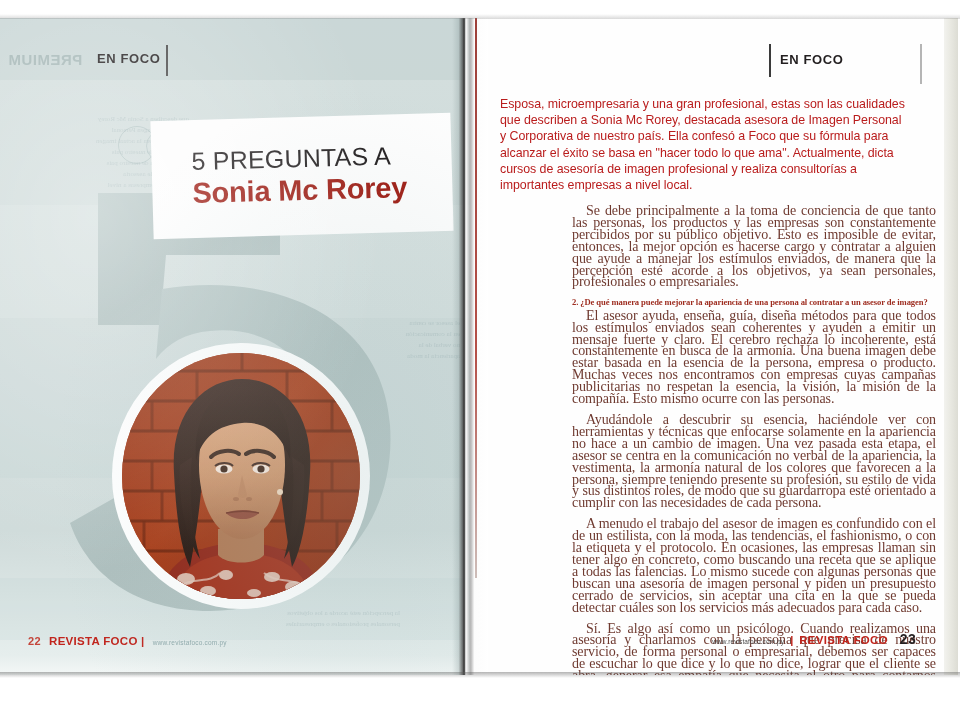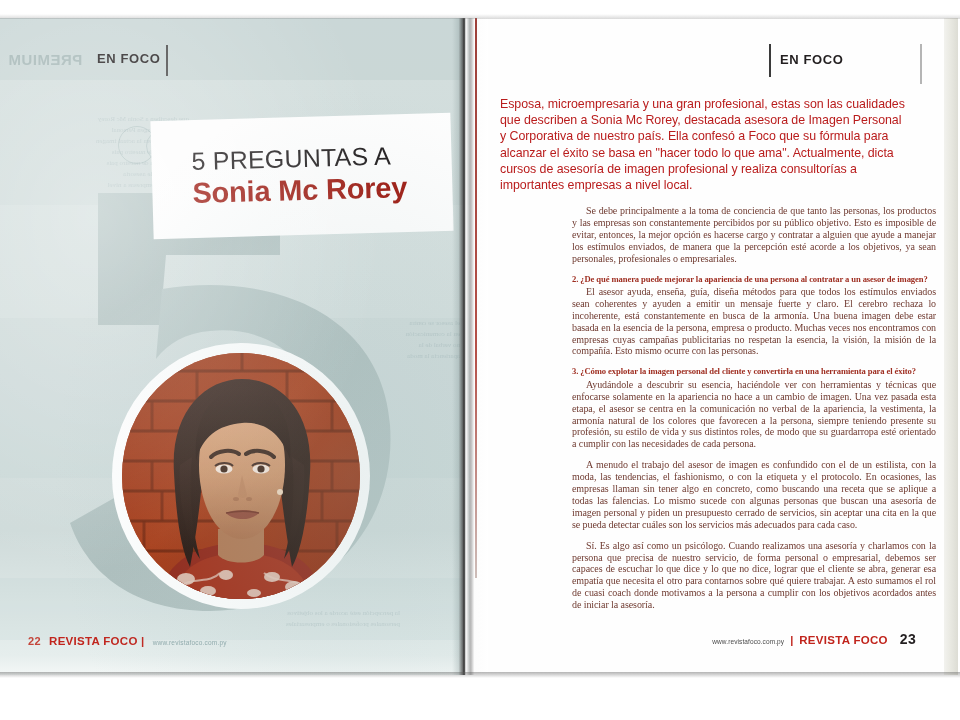--- a/index.html
+++ b/index.html
@@ -319,21 +319,21 @@
   .qa-question {
     font-size: 8.6px;
     line-height: 11.4px;
     font-weight: bold;
     color: #9e2d20;
     text-align: justify;
     letter-spacing: -0.1px;
     margin-bottom: 1px;
   }
   .qa-answer {
-    font-size: 10px;
+    font-size: 14px;
     line-height: 11.9px;
     color: #6f3a30;
     text-align: justify;
     text-indent: 14px;
     letter-spacing: -0.08px;
   }
 
   
   .right-footer {
     position: absolute;
@@ -589,21 +589,20 @@
       <div class="qa-block">
         <div class="qa-answer">Se debe principalmente a la toma de conciencia de que tanto las personas, los productos y las empresas son constantemente percibidos por su público objetivo. Esto es imposible de evitar, entonces, la mejor opción es hacerse cargo y contratar a alguien que ayude a manejar los estímulos enviados, de manera que la percepción esté acorde a los objetivos, ya sean personales, profesionales o empresariales.</div>
       </div>
 
       <div class="qa-block">
         <div class="qa-question">2. ¿De qué manera puede mejorar la apariencia de una persona al contratar a un asesor de imagen?</div>
         <div class="qa-answer">El asesor ayuda, enseña, guía, diseña métodos para que todos los estímulos enviados sean coherentes y ayuden a emitir un mensaje fuerte y claro. El cerebro rechaza lo incoherente, está constantemente en busca de la armonía. Una buena imagen debe estar basada en la esencia de la persona, empresa o producto. Muchas veces nos encontramos con empresas cuyas campañas publicitarias no respetan la esencia, la visión, la misión de la compañía. Esto mismo ocurre con las personas.</div>
       </div>
 
       <div class="qa-block">
-        <div class="qa-question">3. ¿Cómo explotar la imagen personal del cliente y convertirla en una herramienta para el éxito?</div>
         <div class="qa-answer">Ayudándole a descubrir su esencia, haciéndole ver con herramientas y técnicas que enfocarse solamente en la apariencia no hace a un cambio de imagen. Una vez pasada esta etapa, el asesor se centra en la comunicación no verbal de la apariencia, la vestimenta, la armonía natural de los colores que favorecen a la persona, siempre teniendo presente su profesión, su estilo de vida y sus distintos roles, de modo que su guardarropa esté orientado a cumplir con las necesidades de cada persona.</div>
       </div>
 
       <div class="qa-block">
         <div class="qa-answer">A menudo el trabajo del asesor de imagen es confundido con el de un estilista, con la moda, las tendencias, el fashionismo, o con la etiqueta y el protocolo. En ocasiones, las empresas llaman sin tener algo en concreto, como buscando una receta que se aplique a todas las falencias. Lo mismo sucede con algunas personas que buscan una asesoría de imagen personal y piden un presupuesto cerrado de servicios, sin aceptar una cita en la que se pueda detectar cuáles son los servicios más adecuados para cada caso.</div>
       </div>
 
       <div class="qa-block">
         <div class="qa-answer">Sí. Es algo así como un psicólogo. Cuando realizamos una asesoría y charlamos con la persona que precisa de nuestro servicio, de forma personal o empresarial, debemos ser capaces de escuchar lo que dice y lo que no dice, lograr que el cliente se abra, generar esa empatía que necesita el otro para contarnos sobre qué quiere trabajar. A esto sumamos el rol de cuasi coach donde motivamos a la persona a cumplir con los objetivos acordados antes de iniciar la asesoría.</div>
       </div>

